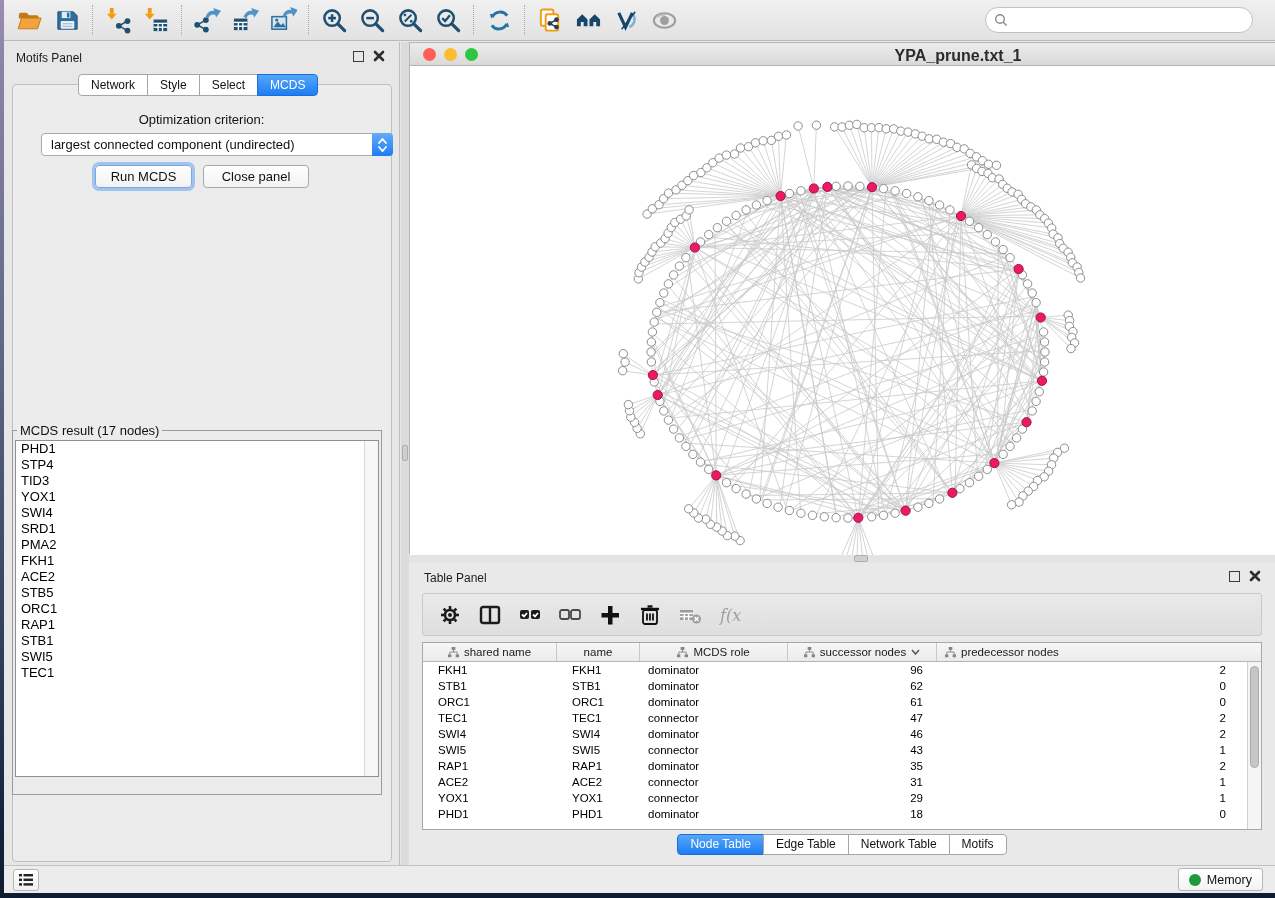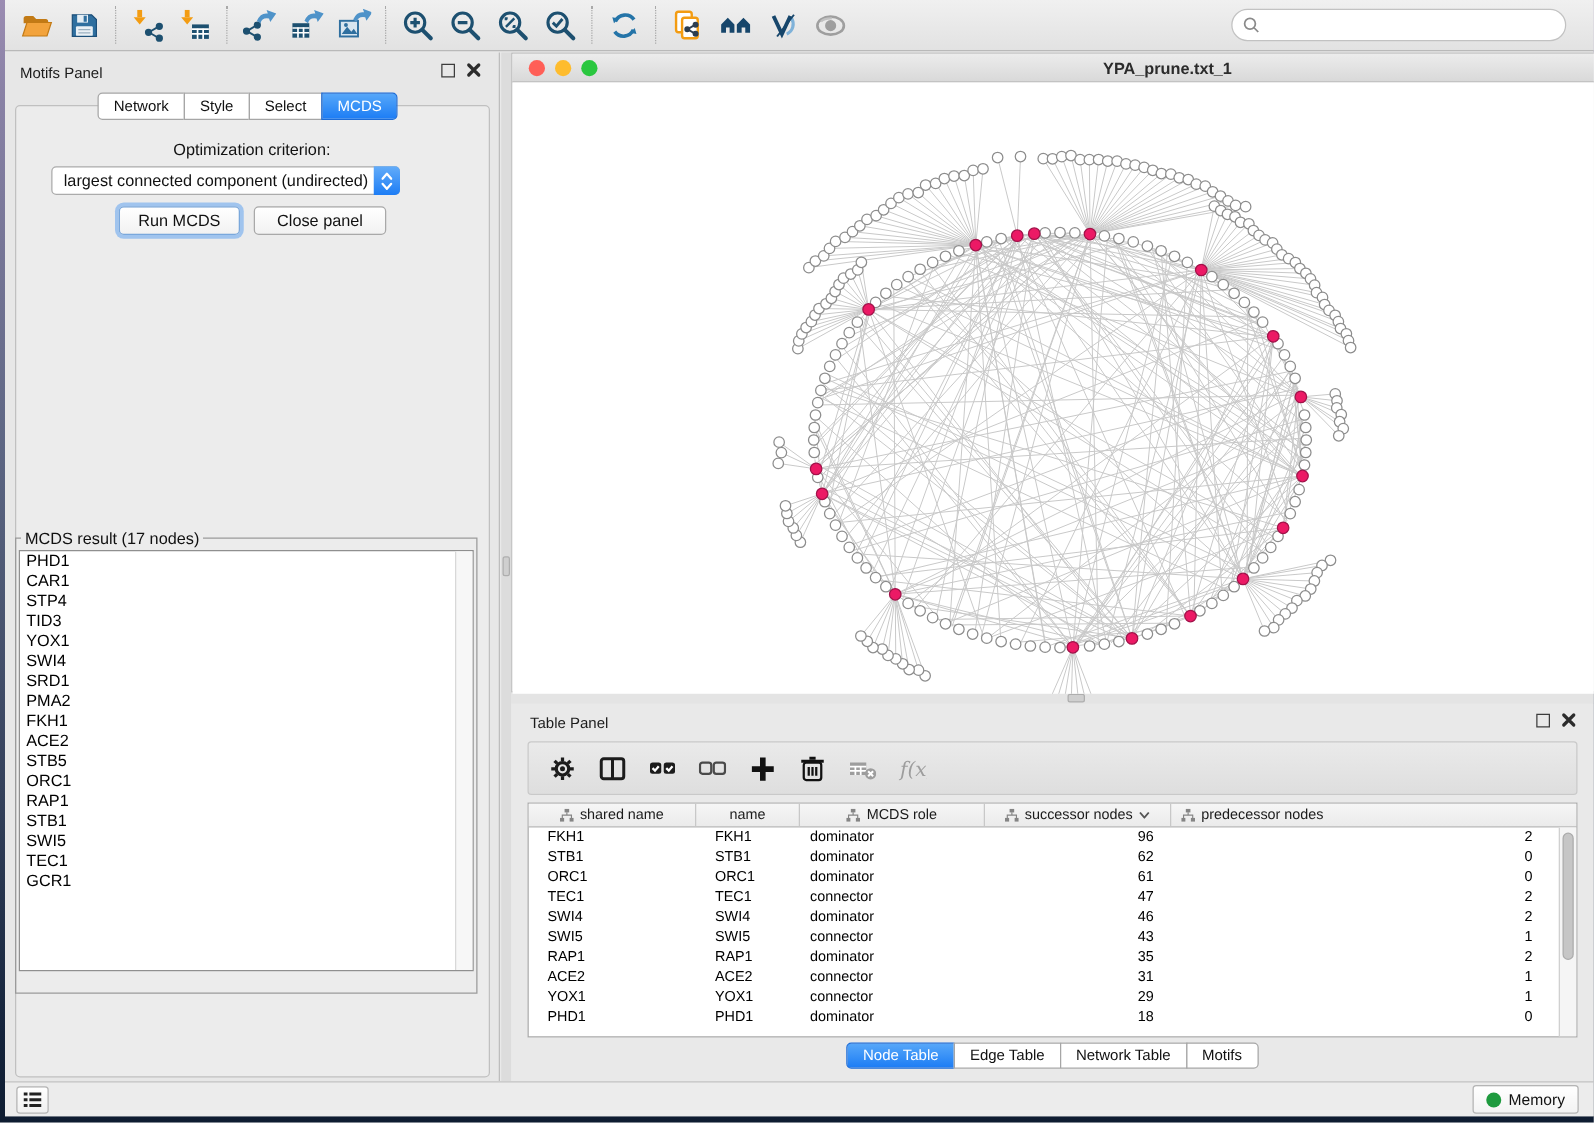--- a/index.html
+++ b/index.html
@@ -29,21 +29,21 @@
   
   .cp { position:absolute; left:0; top:42px; width:396px; bottom:28px; background:#e7e7e7; border-right:1px solid #bdbdbd; }
   .cp-inner { position:absolute; left:8px; top:42px; right:7px; bottom:3px; background:#ececec; border:1px solid #c0c0c0; border-radius:4px; }
   .segbar { position:absolute; display:flex; }
   .seg { height:22px; line-height:20px; font-size:12px; color:#111; background:#fff; border:1px solid #a6a6a6;
          padding:0 12px; margin-left:-1px; cursor:pointer; white-space:nowrap; }
   .seg:first-child { border-radius:4px 0 0 4px; margin-left:0; }
   .seg:last-child { border-radius:0 4px 4px 0; }
   .seg.selected { background:linear-gradient(#56a7f9,#1d7df5); color:#fff; border-color:#1c6cd8; }
   .opt-label { position:absolute; left:0; right:0; top:70px; text-align:center; font-size:13px; color:#111; }
-  .cp-select { position:absolute; left:37px; top:91px; width:279px; height:23px; background:#fff; border:1px solid #ababab;
+  .cp-select { position:absolute; left:37px; top:91px; width:352px; height:23px; background:#fff; border:1px solid #ababab;
                border-radius:4px; display:flex; align-items:center; cursor:pointer; }
   .cp-select .val { flex:1; font-size:13px; padding-left:9px; color:#111; white-space:nowrap; }
   .cp-stepper { width:21px; height:23px; margin-right:-1px; border-radius:0 4px 4px 0; background:linear-gradient(#63acf9,#1d7df5);
                 display:flex; flex-direction:column; align-items:center; justify-content:center; gap:2px; }
   .btn { height:23px; background:linear-gradient(#ffffff,#f2f2f2); border:1px solid #a9a9a9; border-radius:4px;
          font-size:13px; color:#111; padding:0 14px; cursor:pointer; }
   .btn.focusring { box-shadow:0 0 0 3px rgba(110,170,240,.6); border-color:#7aa8dc; }
   .run-btn { position:absolute; left:91px; top:123px; width:97px; }
   .closep-btn { position:absolute; left:199px; top:123px; width:106px; }
   fieldset.mcds { position:absolute; left:8px; top:381px; width:370px; height:372px; border:1px solid #9a9a9a; }
@@ -55,21 +55,21 @@
   
   .vsplit { position:absolute; left:397px; top:42px; width:8px; bottom:28px; background:#dcdcdc; }
   .vsplit .grip { position:absolute; left:1px; top:403px; width:6px; height:16px; background:#cfcfcf; border:1px solid #aeaeae; border-radius:2px; cursor:col-resize; }
   .hsplit { position:absolute; left:405px; top:554px; right:0; height:9px; background:#e4e4e4; }
   .hsplit .grip { position:absolute; left:445px; top:1px; width:14px; height:7px; background:#cfcfcf; border:1px solid #aeaeae; border-radius:2px; cursor:row-resize; }
 
   
   .netwin { position:absolute; left:405px; top:42px; width:870px; height:512px; background:#fff; border:1px solid #b5b5b5; }
   .net-titlebar { position:absolute; left:0; top:0; right:0; height:23px; background:linear-gradient(#ececec,#d9d9d9); border-bottom:1px solid #b3b3b3; }
   .tl { position:absolute; top:5px; width:13px; height:13px; border-radius:50%; cursor:pointer; }
-  .net-title { position:absolute; top:4px; left:524px; transform:translateX(-50%); font-size:13px; font-weight:bold; color:#2b2b2b; white-space:nowrap; }
+  .net-title { position:absolute; top:4px; left:548px; transform:translateX(-50%); font-size:16px; font-weight:bold; color:#2b2b2b; white-space:nowrap; }
   .net-canvas { position:absolute; left:0; top:23px; }
 
   
   .tp { position:absolute; left:405px; top:563px; right:0; height:302px; background:#e9e9e9; }
   .tp-toolbar { position:absolute; left:13px; top:30px; right:13px; height:43px; background:linear-gradient(#eaeaea,#dedede);
                 border:1px solid #c9c9c9; border-radius:3px; display:flex; align-items:center; padding-left:14px; gap:14px; }
   .tp-btn { width:26px; height:28px; border:none; background:transparent; display:flex; align-items:center; justify-content:center; cursor:pointer; }
   .tp-btn svg { width:22px; height:22px; }
   .tbl { position:absolute; left:13px; top:79px; right:13px; height:188px; background:#fff; border:1px solid #a8a8a8; }
   .tbl-head { display:flex; height:19px; background:linear-gradient(#f6f6f6,#ebebeb); border-bottom:1px solid #b5b5b5; }
@@ -319,36 +319,34 @@
       </span>
     </div>
     <button class="btn focusring run-btn">Run MCDS</button>
     <button class="btn closep-btn">Close panel</button>
     <fieldset class="mcds">
       <legend>MCDS result (17 nodes)</legend>
       <div style="position:relative; width:100%; height:341px;">
         <div class="mcds-list" id="mcds-list">
           <div class="mcds-scroll"></div>
         <div class="mcds-item">PHD1</div>
-            <div class="mcds-item">CAR1</div>
             <div class="mcds-item">STP4</div>
             <div class="mcds-item">TID3</div>
             <div class="mcds-item">YOX1</div>
             <div class="mcds-item">SWI4</div>
             <div class="mcds-item">SRD1</div>
             <div class="mcds-item">PMA2</div>
             <div class="mcds-item">FKH1</div>
             <div class="mcds-item">ACE2</div>
             <div class="mcds-item">STB5</div>
             <div class="mcds-item">ORC1</div>
             <div class="mcds-item">RAP1</div>
             <div class="mcds-item">STB1</div>
             <div class="mcds-item">SWI5</div>
             <div class="mcds-item">TEC1</div>
-            <div class="mcds-item">GCR1</div>
           </div>
       </div>
     </fieldset>
   </div>
 
   <div class="vsplit">
       <div class="grip"></div>
     </div>
   <div class="hsplit">
       <div class="grip"></div>

